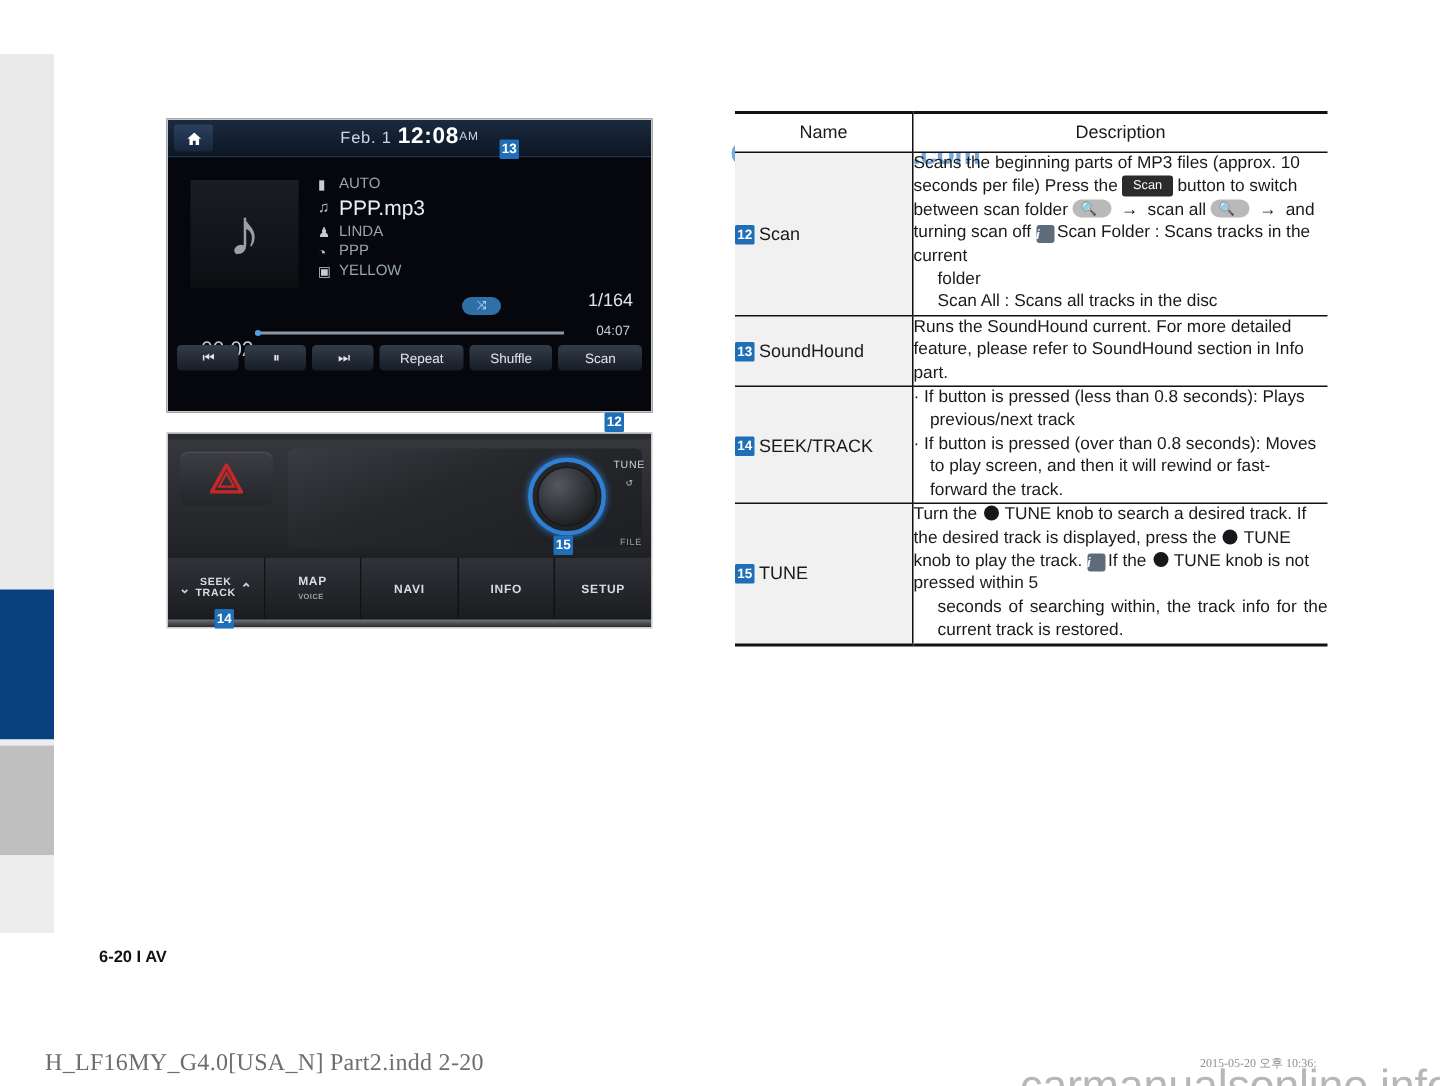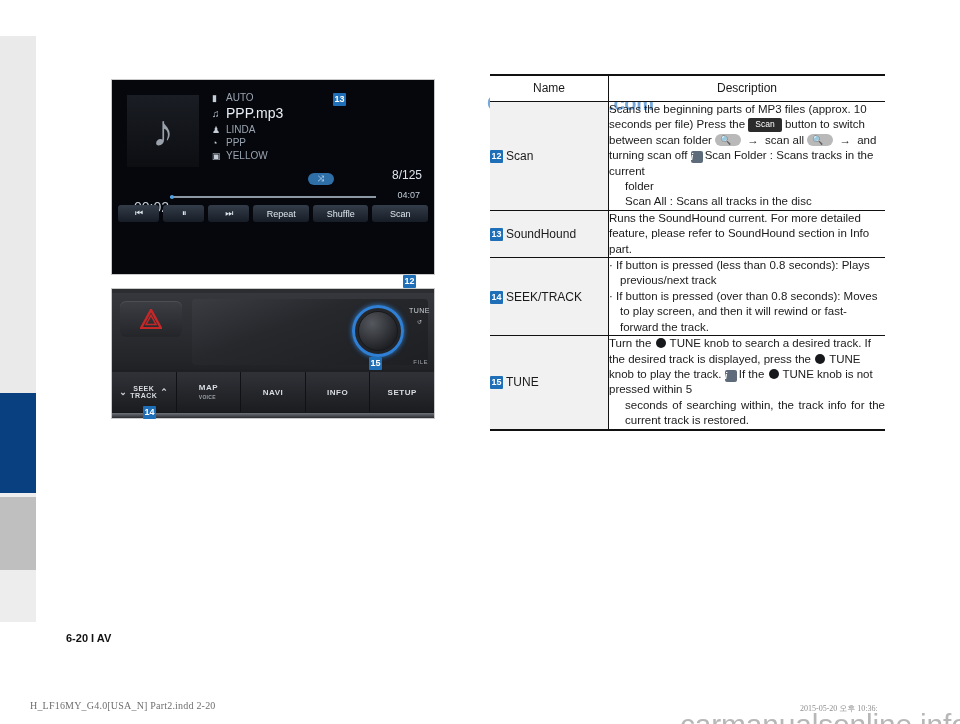--- a/index.html
+++ b/index.html
@@ -244,40 +244,51 @@
     position:absolute;left:680px;top:708px;
     font-size:30px;color:#b7b7b7;letter-spacing:-.2px;
     font-family:"Liberation Sans", sans-serif;
   }
   #page-label{
     position:absolute;left:66px;top:632px;
     font-size:11px;font-weight:bold;color:#111;
   }
   #file-meta{
     position:absolute;left:30px;top:700px;
-    font-size:10px;color:#6e6e6e;
+    font-size:16px;color:#6e6e6e;
     font-family:"Liberation Serif", serif;letter-spacing:.2px;text-align:right;
   }
   #time-meta{
     position:absolute;left:800px;top:703px;
     font-size:8px;color:#8e8e8e;
     font-family:"Liberation Serif", serif;
   }
 </style>
 </head>
 <body>
 
 <div class="edge-band" id="band-light-top"></div>
 <div class="edge-band" id="band-blue"></div>
 <div class="edge-band" id="band-light-mid"></div>
 <div class="edge-band" id="band-gray"></div>
 <div class="edge-band" id="band-light-bot"></div>
 
 <div id="head-unit">
 
+  <div class="hu-statusbar">
+    <div class="hu-home">
+      <svg viewBox="0 0 24 24" fill="#ffffff">
+        <path d="M12 3 L22 12 H19 V21 H14 V15 H10 V21 H5 V12 H2 Z"></path>
+      </svg>
+    </div>
+    <div class="hu-clock">
+      <span class="date">Feb.  1</span>
+      <span class="time">12:08</span><span class="ampm">AM</span>
+    </div>
+  </div>
 
 
   <div class="hu-body">
     <div class="hu-art">♪</div>
 
     <div class="hu-meta">
       <div class="row">
         <span class="mi">▮</span>
         <span>AUTO</span>
       </div>
@@ -293,21 +304,21 @@
         <span class="mi">◔</span>
         <span>PPP</span>
       </div>
       <div class="row">
         <span class="mi">▣</span>
         <span>YELLOW</span>
       </div>
     </div>
 
     <div class="hu-shuffle-ind">⤨</div>
-    <div class="hu-trackno">8/125</div>
+    <div class="hu-trackno">1/164</div>
     <div class="hu-t-cur">00:02</div>
     <div class="hu-t-tot">04:07</div>
     <div class="hu-progress">
       <span class="knob"></span>
     </div>
 
     <div class="hu-controls">
       <div class="hu-ctl">
         <span class="g">⏮</span>
       </div>

